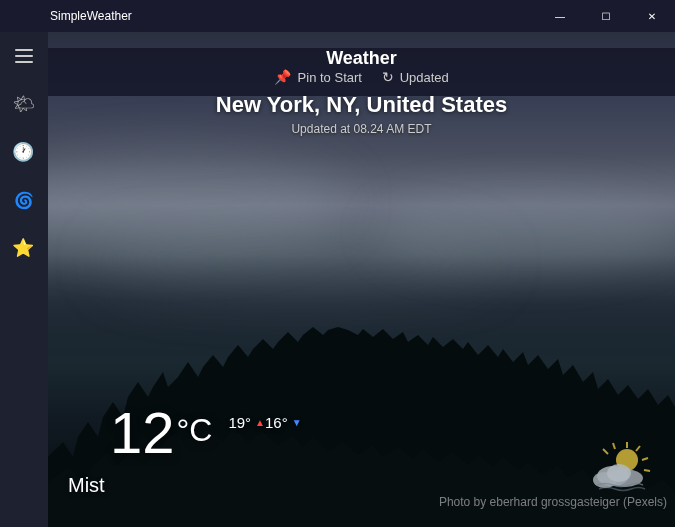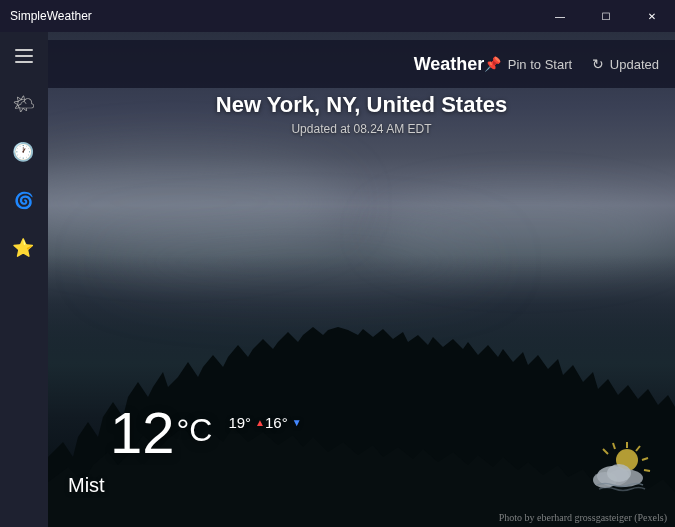--- a/index.html
+++ b/index.html
@@ -15,20 +15,21 @@
     
     .title-bar {
       height: 32px;
       background: #1a1a2e;
       display: flex;
       align-items: center;
       justify-content: space-between;
       padding: 0 0 0 10px;
       position: relative;
       z-index: 10;
+      margin-left: 40px;
     }
 
     .title-bar-left {
       display: flex;
       align-items: center;
       gap: 8px;
     }
 
     .app-title {
       color: #ffffff;
@@ -99,30 +100,31 @@
     
     .content-area {
       flex: 1;
       position: relative;
       overflow: hidden;
     }
 
     
     .top-bar {
       position: absolute;
-      top: 8px;
+      top: 16px;
       left: 0;
       right: 0;
       height: 48px;
       background: rgba(20, 22, 40, 0.85);
       display: flex;
       align-items: center;
-      justify-content: flex-end;
+      justify-content: flex-start;
       padding: 0 16px 0 16px;
       z-index: 5;
+      flex-direction: column;
     }
 
     .app-name-label {
       color: #ffffff;
       font-size: 18px;
       font-weight: 600;
     }
 
     .top-bar-right {
       display: flex;
@@ -319,26 +321,25 @@
 
     .sun-icon {
       width: 70px;
       height: 55px;
       opacity: 0.85;
     }
 
     
     .photo-credit {
       position: absolute;
-      bottom: 4px;
+      bottom: 18px;
       right: 8px;
       color: rgba(200, 200, 200, 0.6);
-      font-size: 10px;
+      font-size: 12px;
       z-index: 6;
-      font-family: Liberation Serif, serif;
     }
 
     
     .ham-lines {
       display: flex;
       flex-direction: column;
       gap: 4px;
     }
     .ham-line {
       width: 18px;

